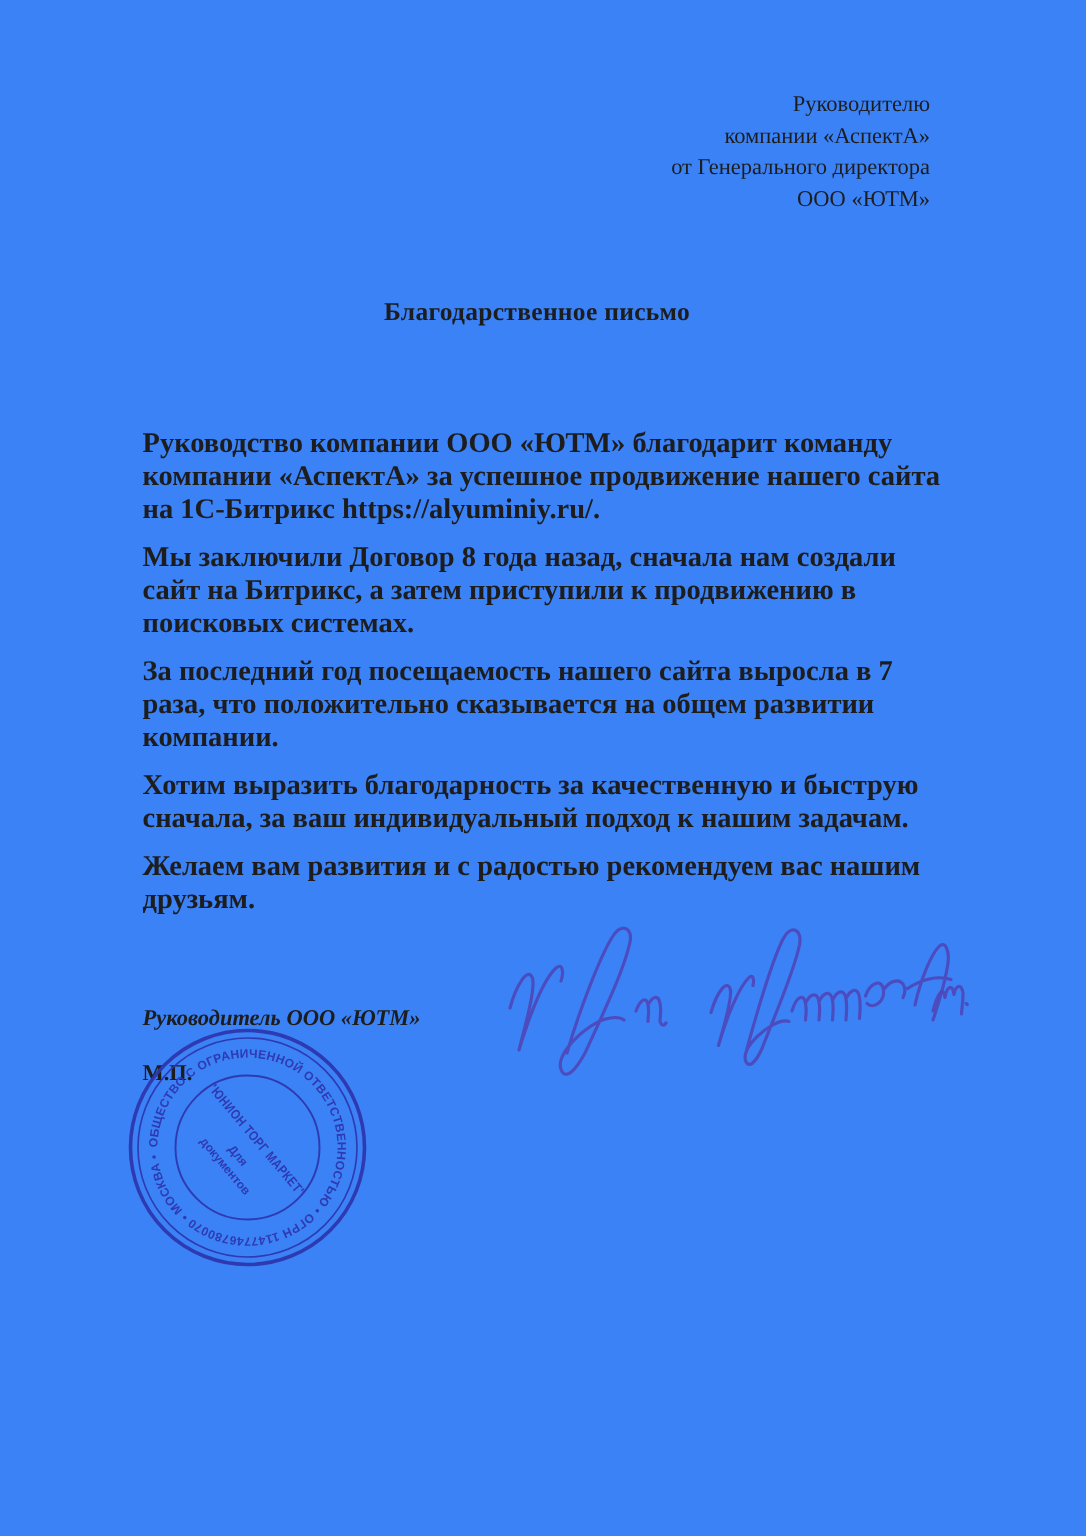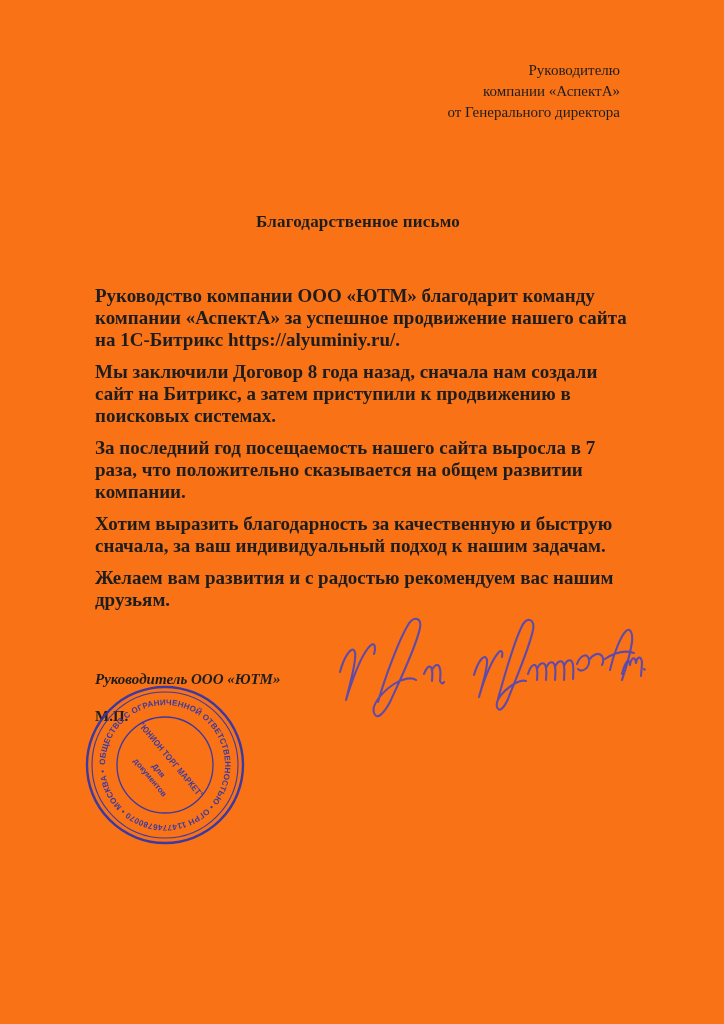--- a/index.html
+++ b/index.html
@@ -1,34 +1,34 @@
 <!DOCTYPE html>
 <html><head>
 <meta charset="utf-8">
 <style>
   html,body{margin:0;padding:0;background:#e9e9e9;}
   .page{
     position:relative;
     width:724px;height:1024px;
     margin:0 auto;
-    background:#f97316;
+    background:#3b82f6;
     overflow:hidden;
     font-family:"Liberation Serif", serif;
     color:#1d1d1d;
   }
   .recipient{
     position:absolute;
     top:60px;right:104px;
     text-align:right;
     font-size:15px;
     line-height:21px;
   }
   .letter-title{
     position:absolute;
-    top:212px;left:0;right:8px;
+    top:198px;left:0;right:8px;
     text-align:center;
     font-size:17px;
     font-weight:bold;
     letter-spacing:.2px;
   }
   .body-text{
     position:absolute;
     top:285px;left:95px;
     width:545px;
     font-size:19px;
@@ -76,20 +76,21 @@
 </style>
 </head>
 <body>
 
 <div class="page">
 
   <div class="recipient">
     <div>Руководителю</div>
     <div>компании «АспектА»</div>
     <div>от Генерального директора</div>
+    <div>ООО «ЮТМ»</div>
   </div>
 
   <div class="letter-title">Благодарственное письмо</div>
 
   <div class="body-text">
     <p>Руководство компании ООО «ЮТМ» благодарит команду компании «АспектА» за успешное продвижение нашего сайта на 1С-Битрикс https://alyuminiy.ru/.</p>
     <p>Мы заключили Договор 8 года назад, сначала нам создали сайт на Битрикс, а затем приступили к продвижению в поисковых системах.</p>
     <p>За последний год посещаемость нашего сайта выросла в 7 раза, что положительно сказывается на общем развитии компании.</p>
     <p>Хотим выразить благодарность за качественную и быструю сначала, за ваш индивидуальный подход к нашим задачам.</p>
     <p>Желаем вам развития и с радостью рекомендуем вас нашим друзьям.</p>

